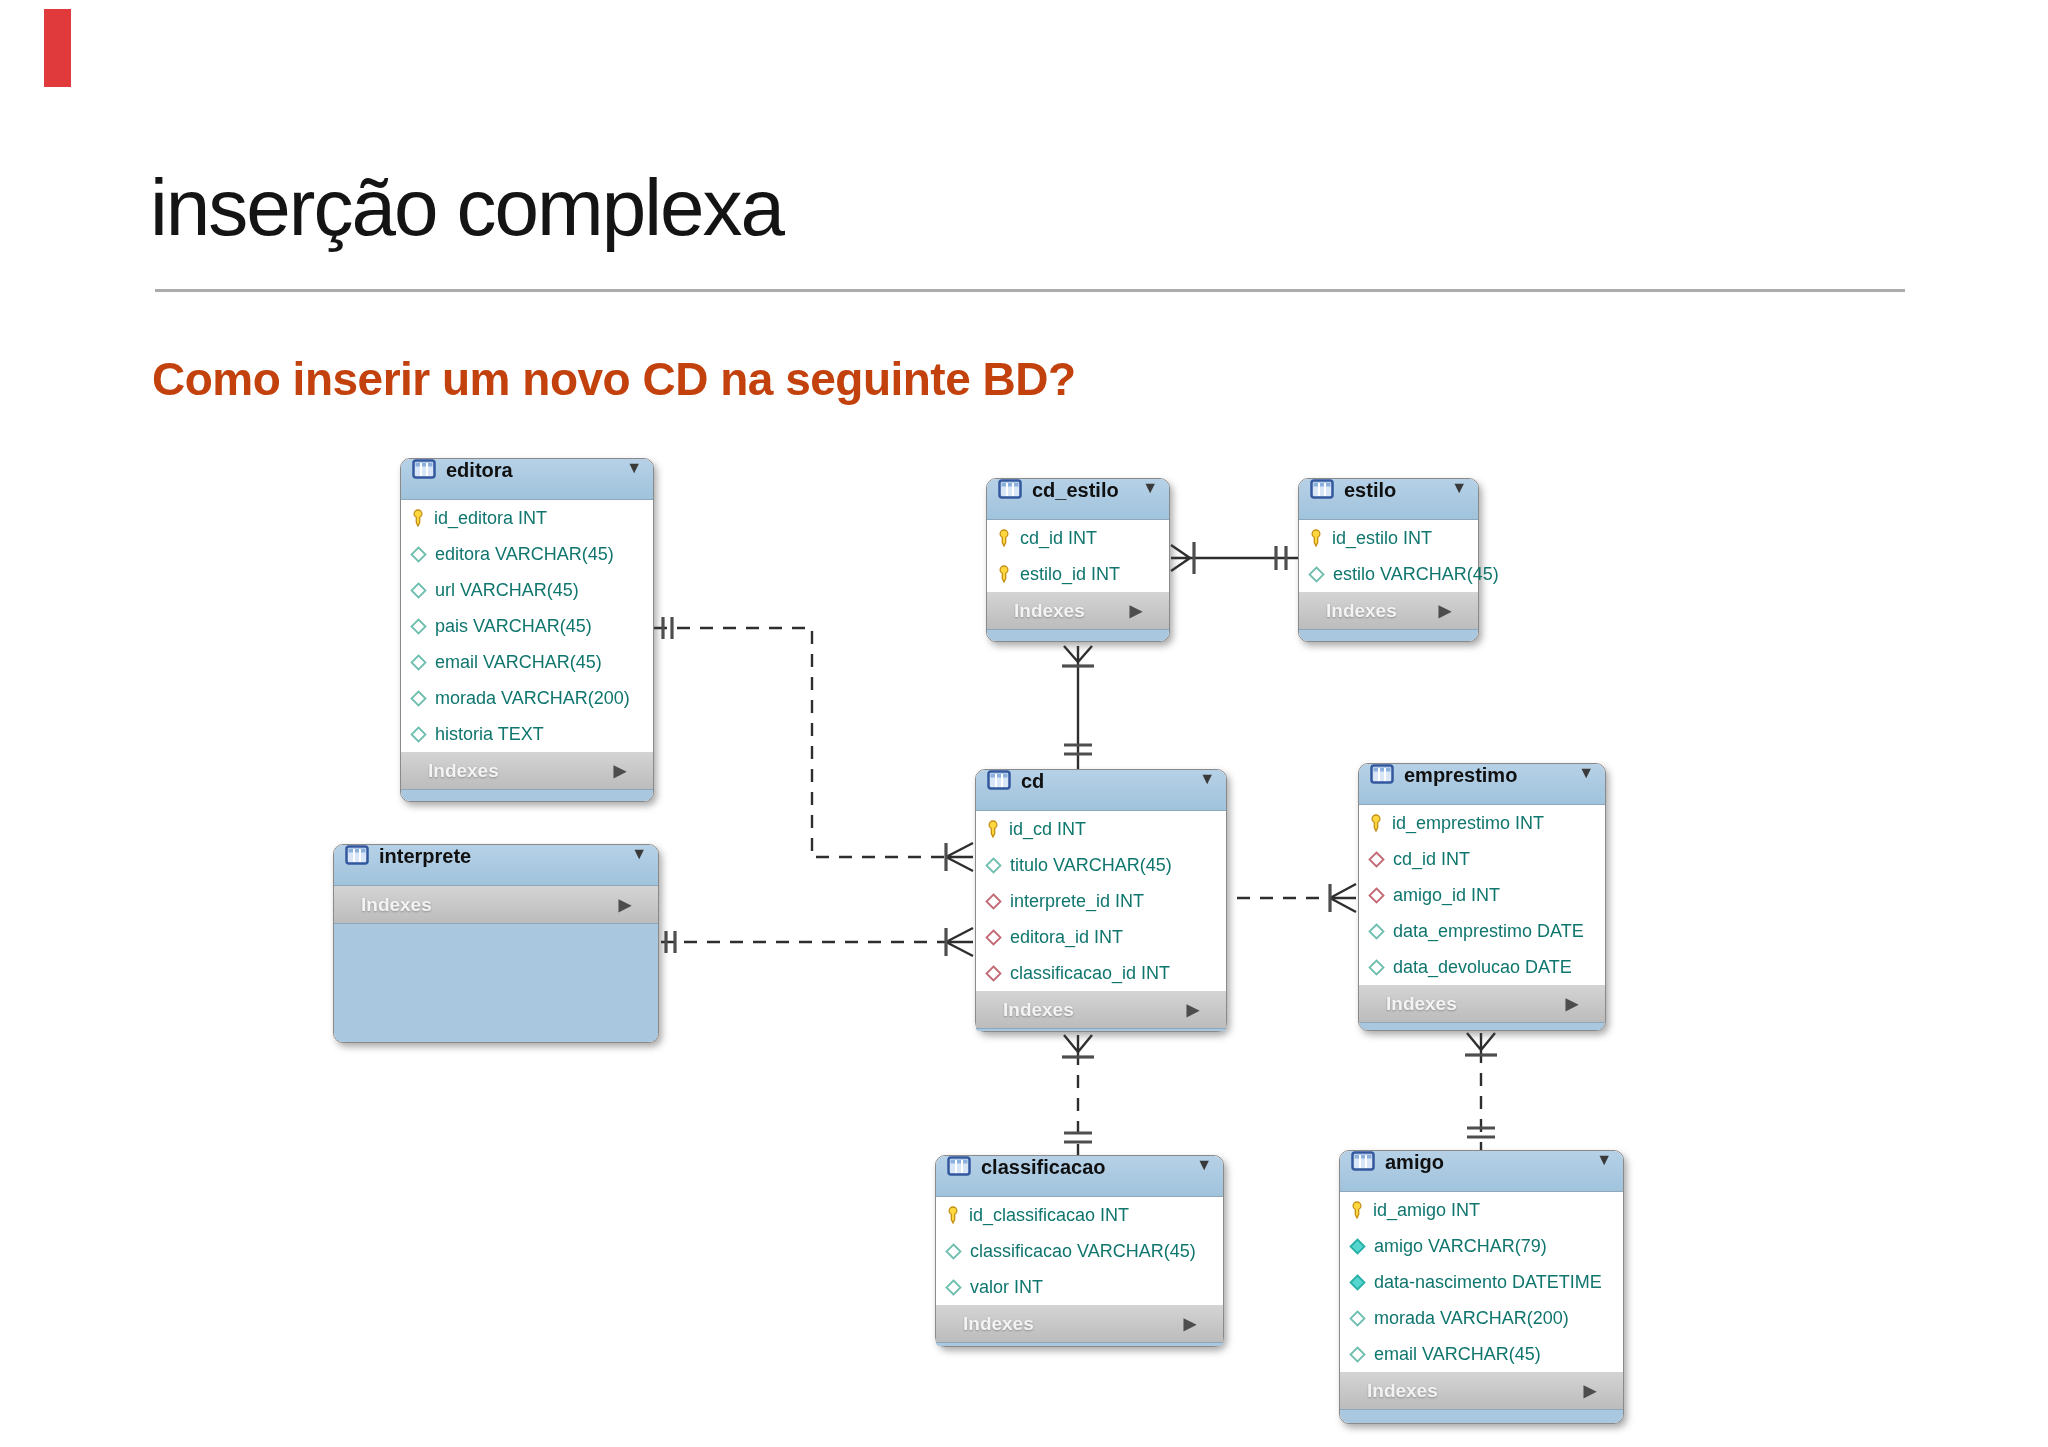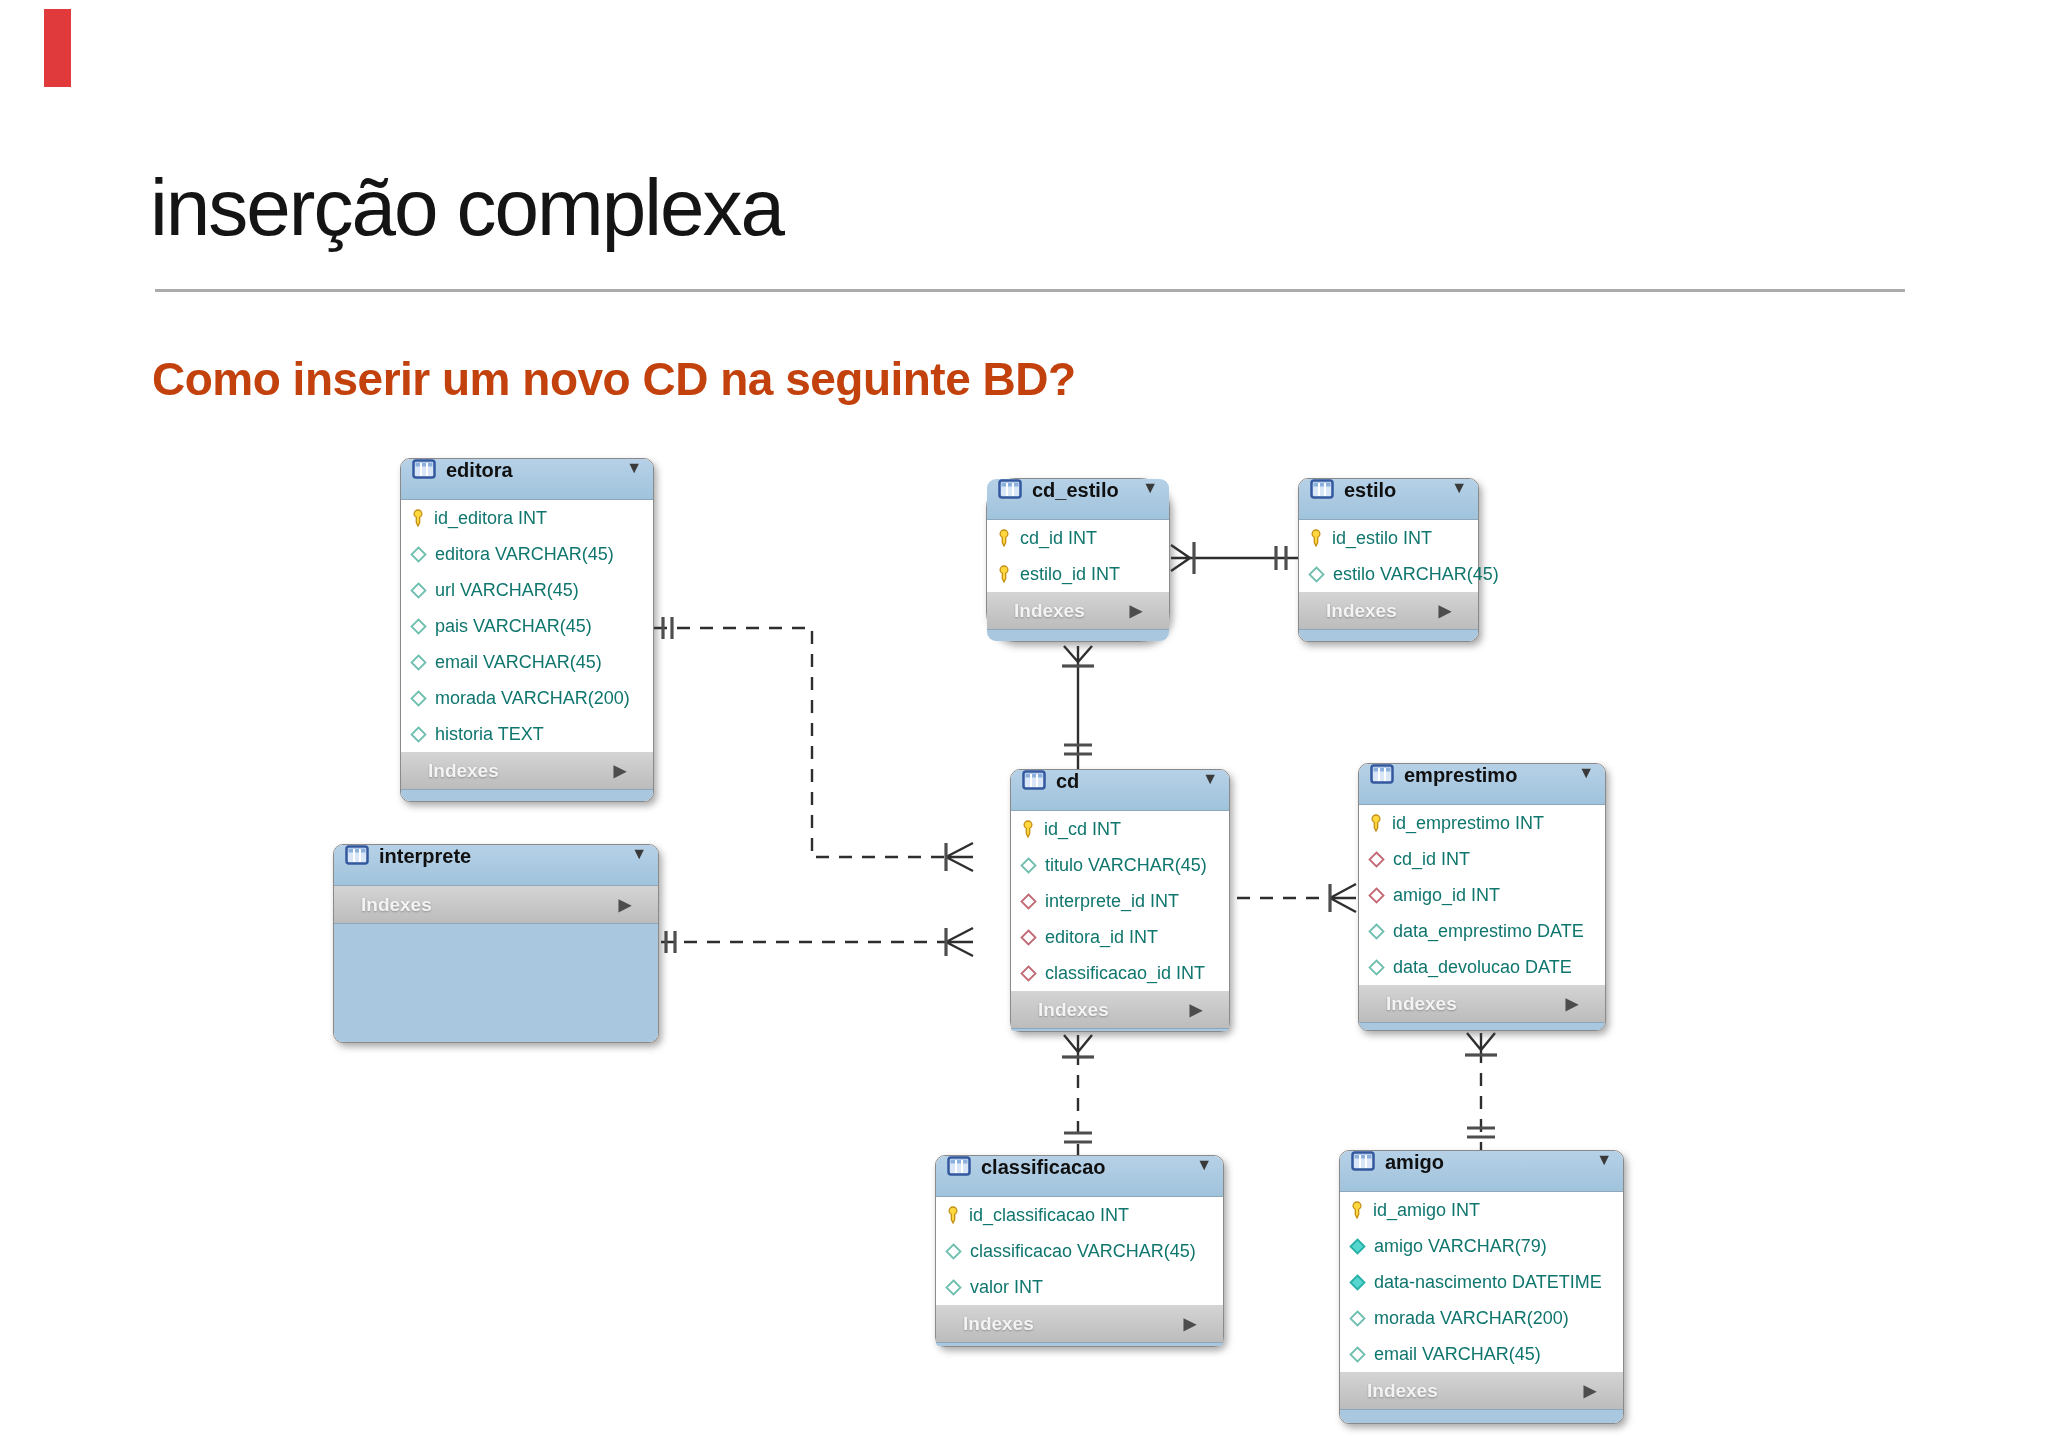--- a/index.html
+++ b/index.html
@@ -178,21 +178,21 @@
           </span>
           <span class="tbl-nm">interprete</span>
           <span class="tbl-cl">▼</span>
         </div>
         <div class="tbl-ix">
           <span>Indexes</span>
           <span class="ix-ar">▶</span>
         </div>
         <div class="tbl-ft"></div>
       </div>
-      <div class="tbl" style="left: 986px; top: 478px; width: 184px; height: 164px; border-radius: 30px;">
+      <div class="tbl" style="left: 986px; top: 478px; width: 184px; height: 164px;">
         <div class="tbl-hd">
           <span class="tbl-ic">
             <svg width="24" height="20" viewBox="0 0 24 20">
               <rect x="1.5" y="1.5" width="21" height="17" rx="2.5" fill="#d8e6f8" stroke="#33589e" stroke-width="2.5"></rect>
               <rect x="3.5" y="3.5" width="17" height="4" fill="#8cb0dc"></rect>
               <line x1="9" y1="4" x2="9" y2="17" stroke="#ffffff" stroke-width="2"></line>
               <line x1="15" y1="4" x2="15" y2="17" stroke="#ffffff" stroke-width="2"></line>
             </svg>
           </span>
           <span class="tbl-nm">cd_estilo</span>
@@ -244,21 +244,21 @@
             </svg>
             <span>estilo VARCHAR(45)</span>
           </div>
         </div>
         <div class="tbl-ix">
           <span>Indexes</span>
           <span class="ix-ar">▶</span>
         </div>
         <div class="tbl-ft"></div>
       </div>
-      <div class="tbl" style="left: 975px; top: 769px; width: 220px; height: 263px; margin-left: 35px;">
+      <div class="tbl" style="left: 975px; top: 769px; width: 252px; height: 263px;">
         <div class="tbl-hd">
           <span class="tbl-ic">
             <svg width="24" height="20" viewBox="0 0 24 20">
               <rect x="1.5" y="1.5" width="21" height="17" rx="2.5" fill="#d8e6f8" stroke="#33589e" stroke-width="2.5"></rect>
               <rect x="3.5" y="3.5" width="17" height="4" fill="#8cb0dc"></rect>
               <line x1="9" y1="4" x2="9" y2="17" stroke="#ffffff" stroke-width="2"></line>
               <line x1="15" y1="4" x2="15" y2="17" stroke="#ffffff" stroke-width="2"></line>
             </svg>
           </span>
           <span class="tbl-nm">cd</span>

